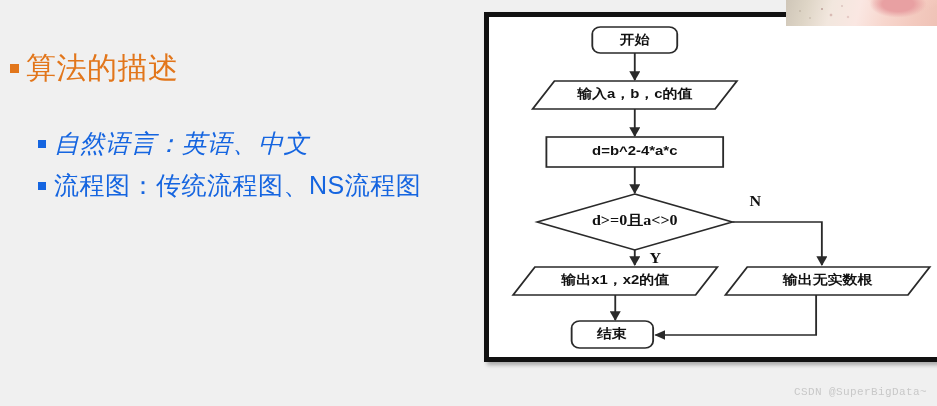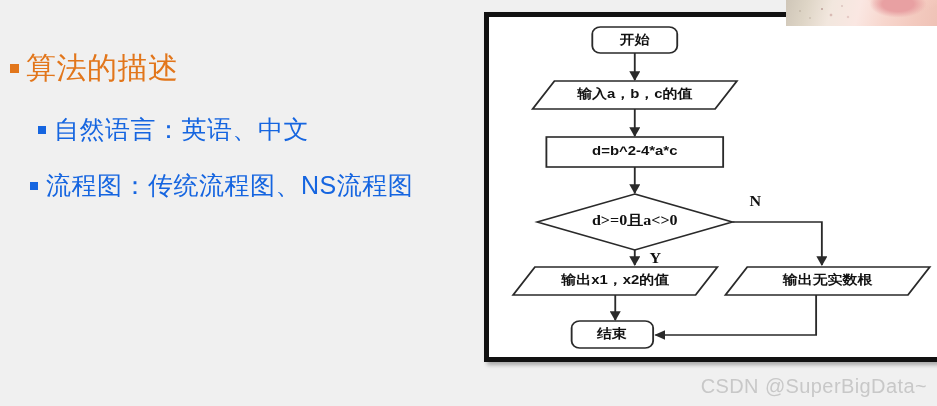--- a/index.html
+++ b/index.html
@@ -46,24 +46,25 @@
   .txt1 {
     color: #E2761B;
     font-size: 30px;
     line-height: 34px;
     letter-spacing: 0.5px;
     white-space: nowrap;
   }
 
   #bullet-level2-a {
     left: 38px;
-    top: 74px;
+    top: 88px;
+    font-style: italic;
   }
   #bullet-level2-b {
-    left: 30px;
+    left: 38px;
     top: 130px;
   }
   .sq2 {
     width: 8px;
     height: 8px;
     background: #1565E0;
     margin-top: 12px;
     margin-right: 8px;
     flex: 0 0 auto;
   }
@@ -156,23 +157,23 @@
       radial-gradient(circle 1.6px at 24px 18px, rgba(110,90,70,0.40) 0%, rgba(110,90,70,0) 70%),
       radial-gradient(circle 2.0px at 14px 11px, rgba(120,100,80,0.35) 0%, rgba(120,100,80,0) 70%);
   }
 
   
   #watermark {
     position: absolute;
     right: 10px;
     bottom: 8px;
     color: #c8c8c8;
-    font-size: 20px;
+    font-size: 11px;
     letter-spacing: 0.4px;
-    font-family: Liberation Sans, sans-serif;
+    font-family: Liberation Mono, monospace;
     white-space: nowrap;
   }
 </style>
 </head>
 <body>
 
 <div id="slide-text">
 
   <div class="bullet-row" id="bullet-level1">
     <span class="sq1"></span>

